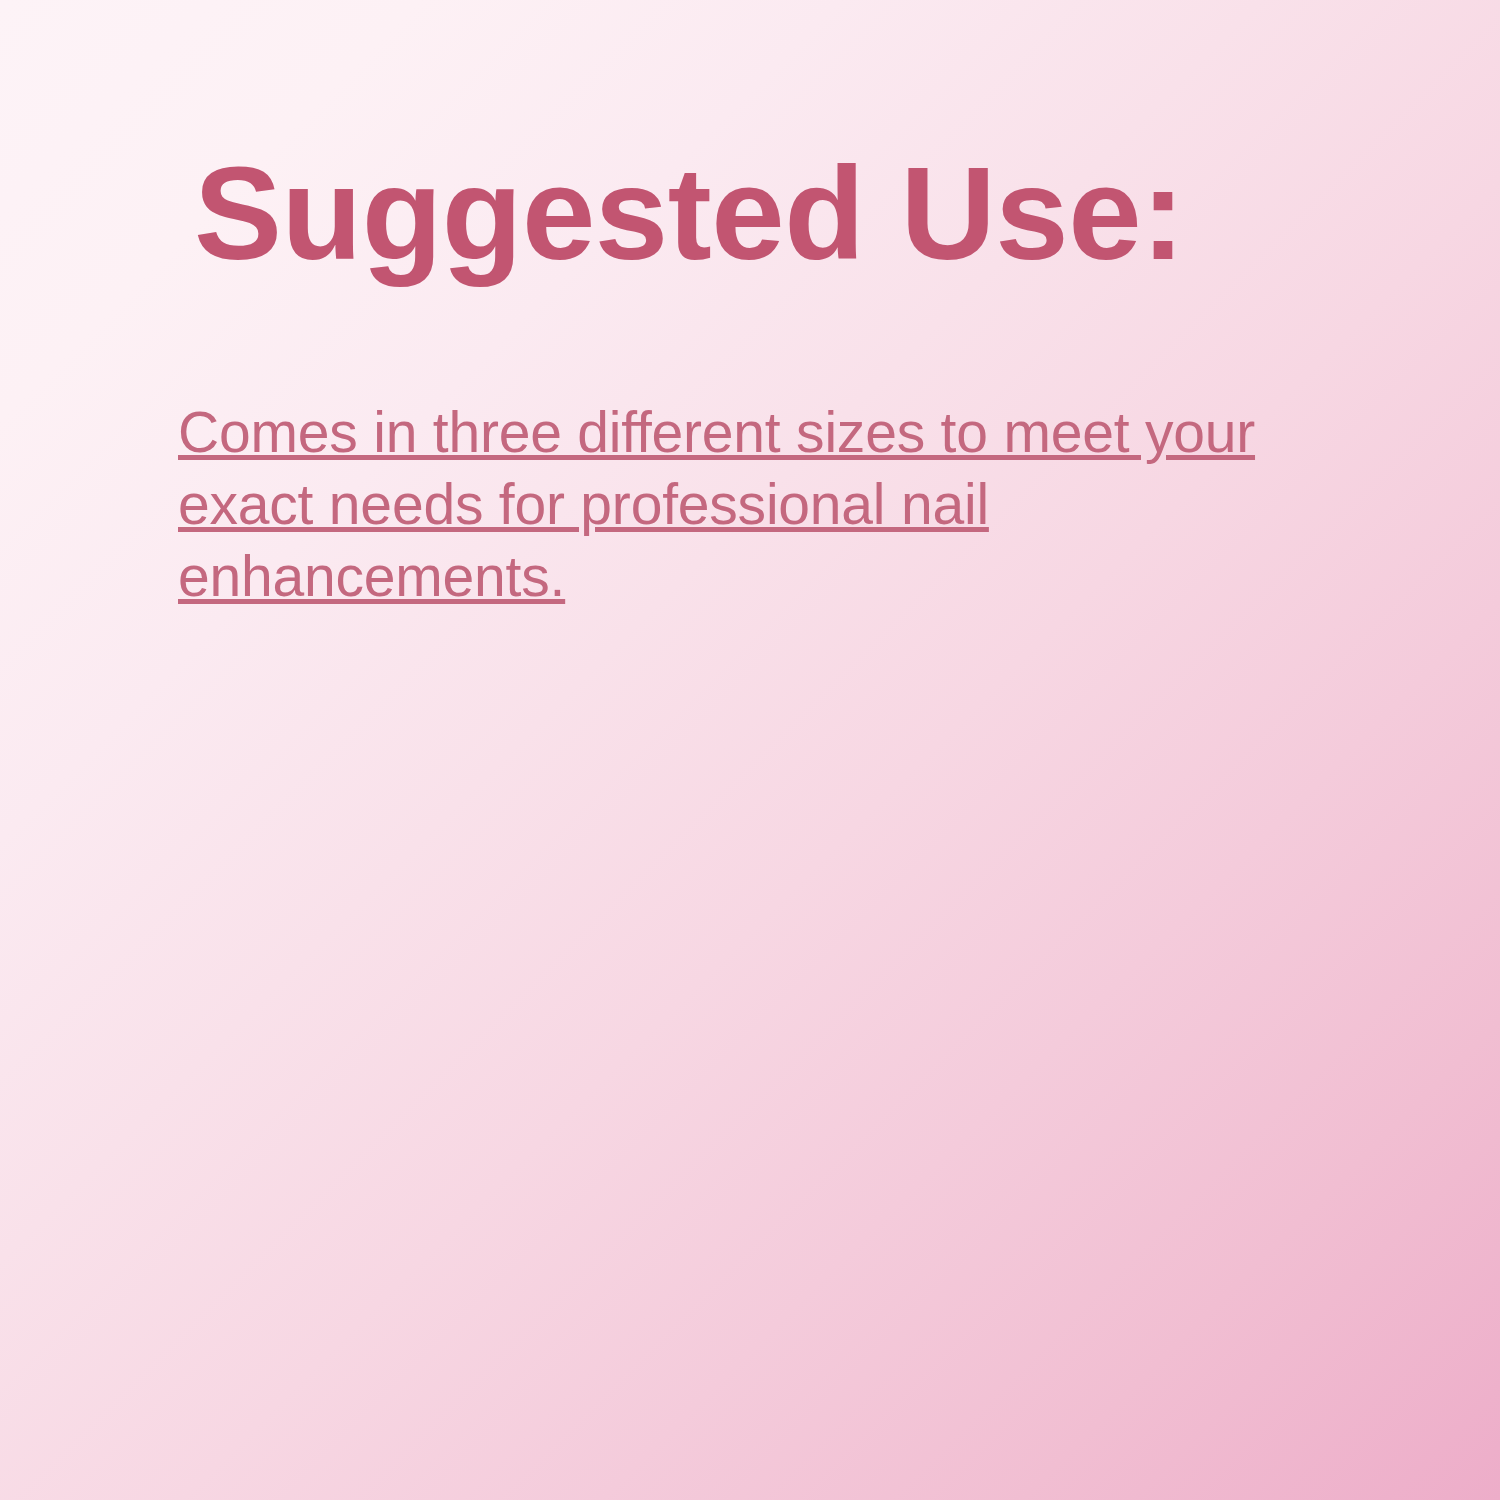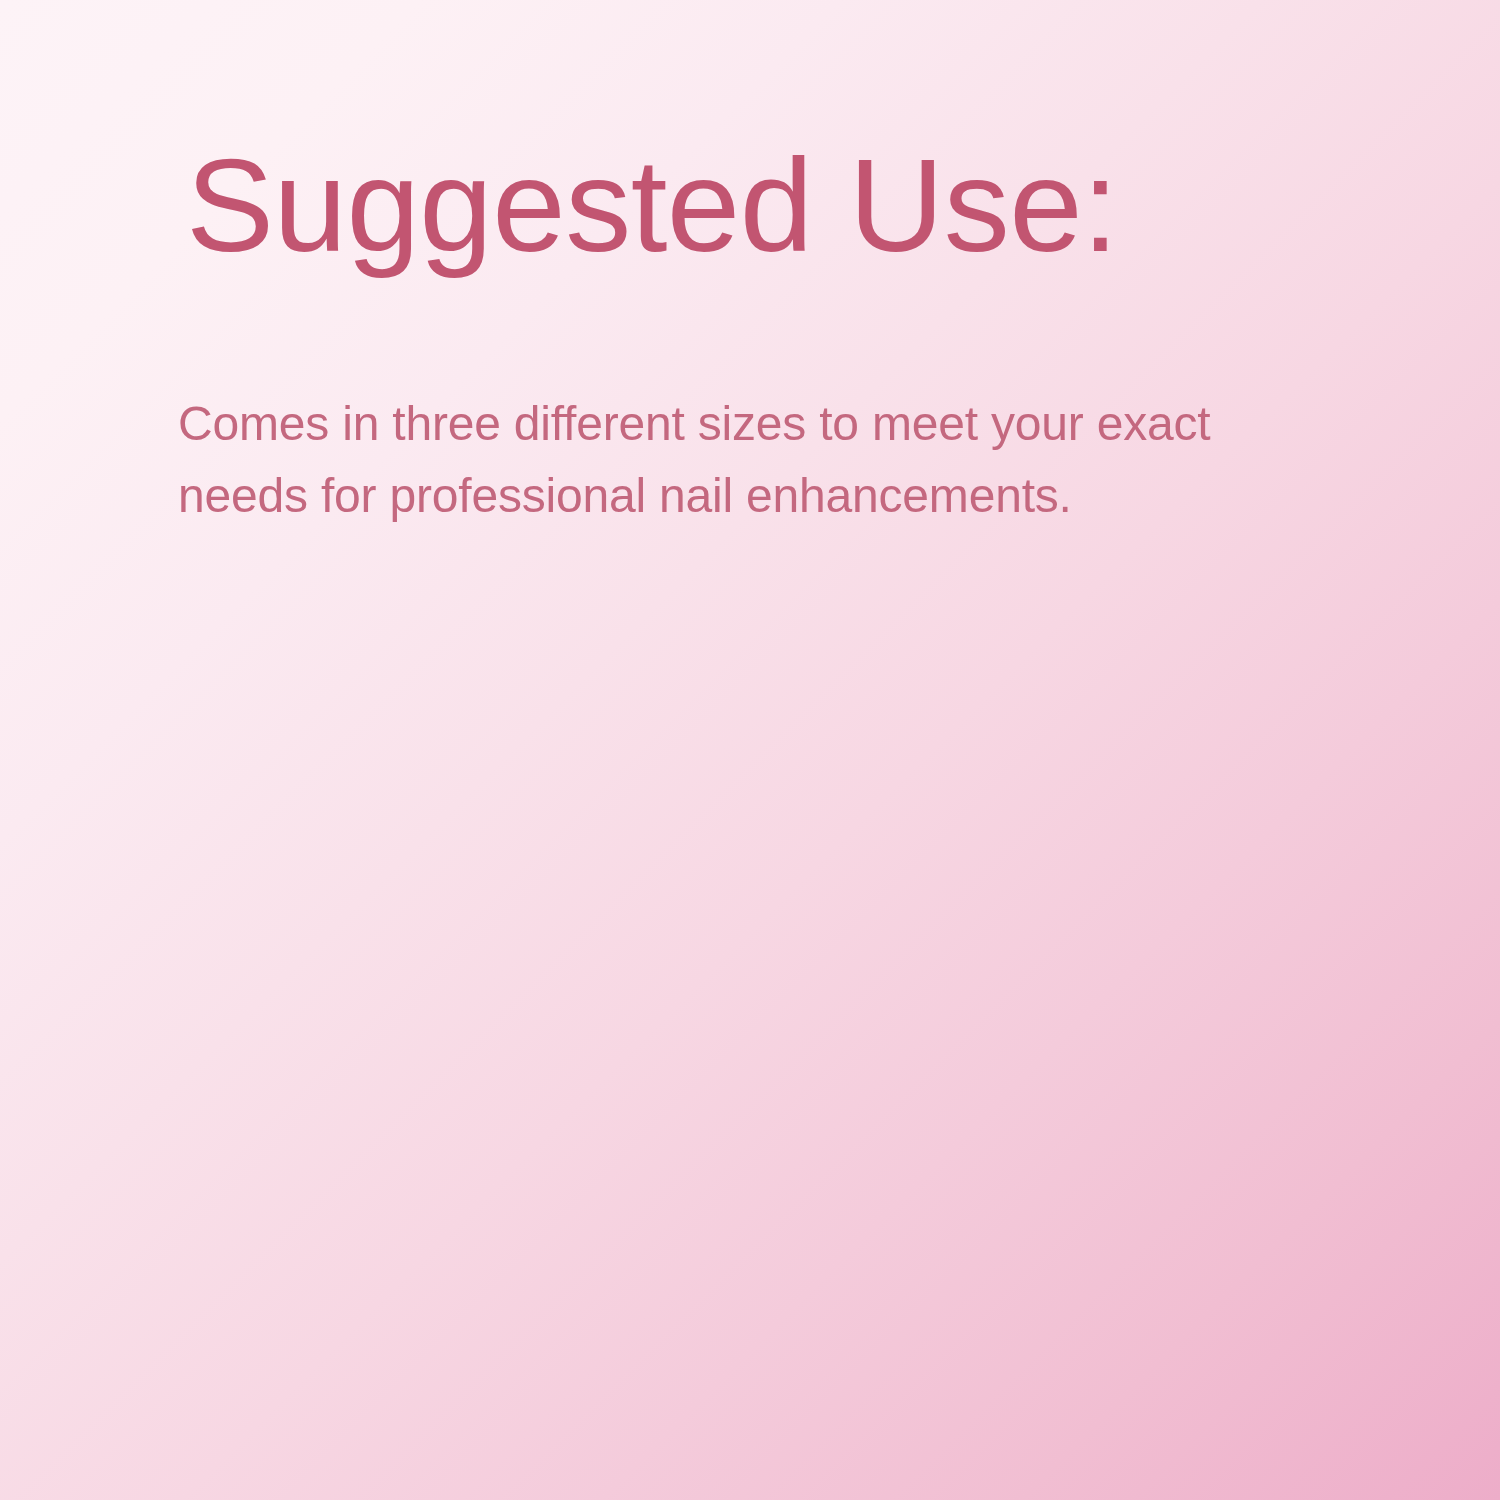--- a/index.html
+++ b/index.html
@@ -35,45 +35,46 @@
   }
 
   #content {
     position: absolute;
     left: 178px;
     top: 124px;
     width: 1100px;
   }
 
   .heading {
-    margin: 8px;
+    margin: 16px;
     padding: 0;
     font-family: "Liberation Sans", sans-serif;
-    font-weight: 400;
+    font-weight: 700;
     font-size: 132px;
     line-height: 148px;
     letter-spacing: -0.5px;
     color: #c25571;
     white-space: nowrap;
   }
 
   .body-block {
     margin-top: 108px;
   }
 
   .paragraph {
     margin: 0;
     padding: 0;
     font-family: "Liberation Sans", sans-serif;
     font-weight: 300;
-    font-size: 48px;
+    font-size: 57px;
     line-height: 72px;
     letter-spacing: -0.2px;
     color: #c4687f;
     max-width: 1092px;
+    text-decoration: underline;
   }
 
   .paragraph + .paragraph {
     margin-top: 78px;
   }
 </style>
 </head>
 <body>
 
 <div id="panel">

